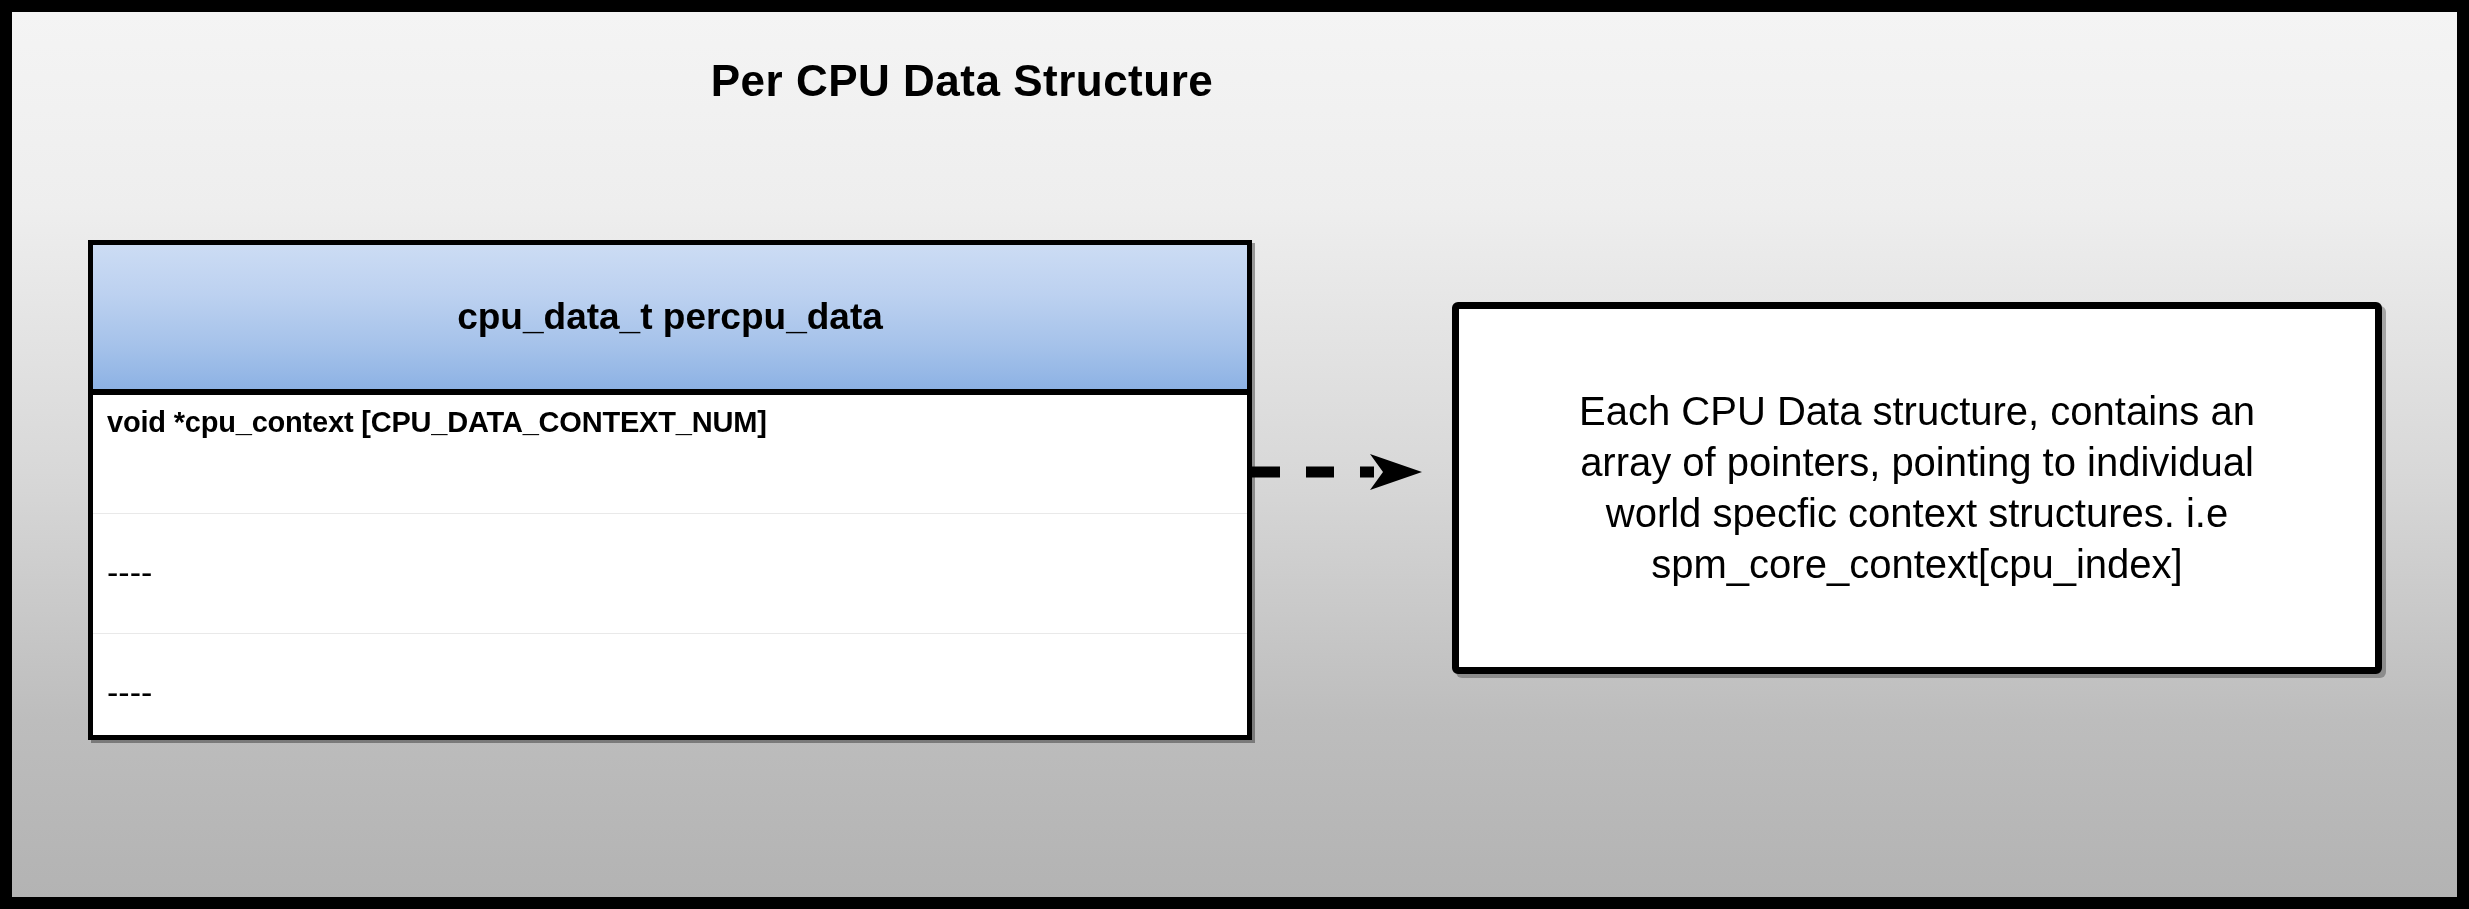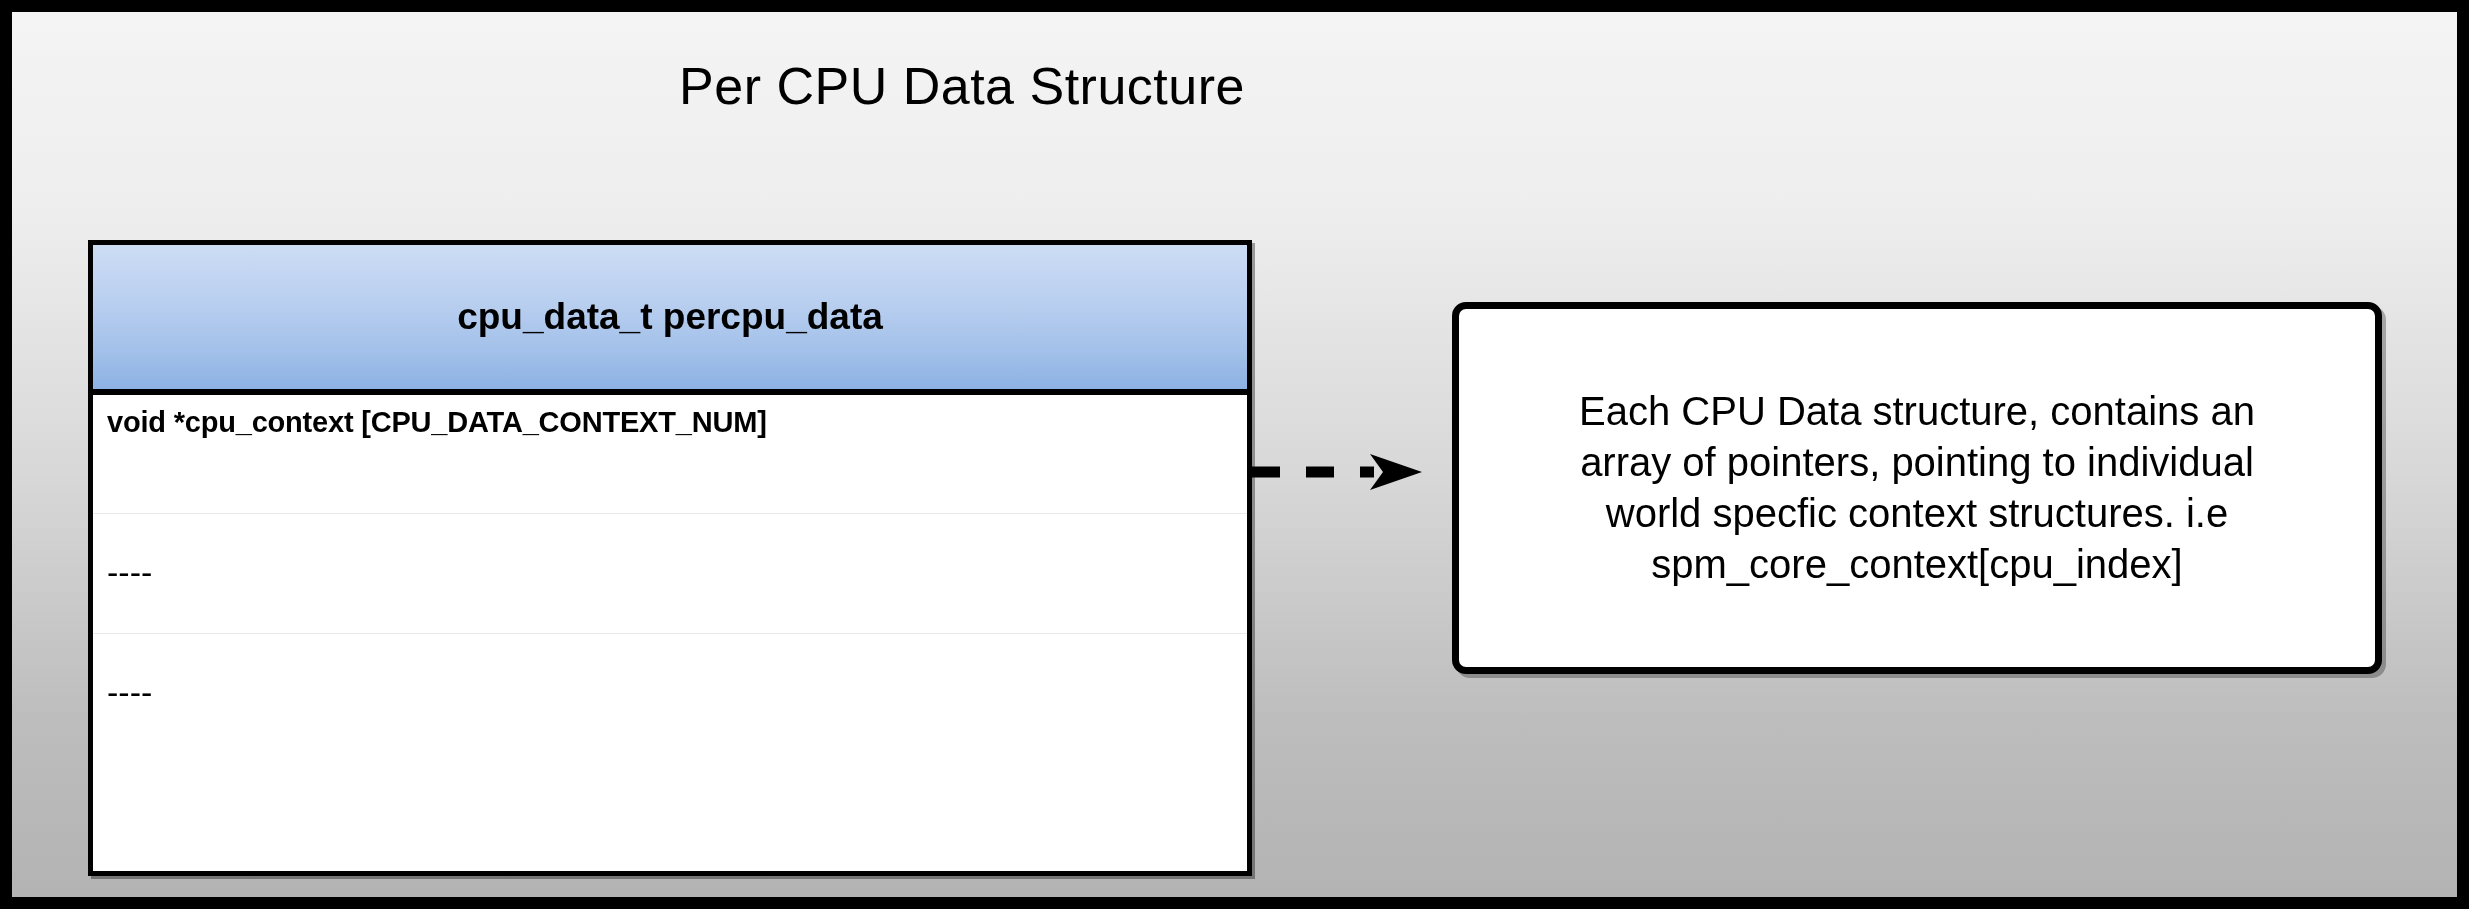--- a/index.html
+++ b/index.html
@@ -23,35 +23,35 @@
     overflow: hidden;
   }
 
   
   #diagram-title {
     position: absolute;
     left: 0;
     top: 44px;
     width: 1900px;
     text-align: center;
-    font-size: 52px;
-    font-weight: normal;
+    font-size: 44px;
+    font-weight: bold;
     font-stretch: condensed;
     color: #000000;
     letter-spacing: 0.5px;
     white-space: nowrap;
   }
 
   
   #struct-table {
     position: absolute;
     left: 76px;
     top: 228px;
     width: 1164px;
-    height: 636px;
+    height: 500px;
     box-sizing: border-box;
     border: 5px solid #000000;
     background: #ffffff;
     box-shadow: 3px 3px 0 rgba(0,0,0,0.35);
   }
   #struct-header {
     height: 150px;
     box-sizing: border-box;
     border-bottom: 6px solid #000000;
     background: linear-gradient(to bottom, #ccdcf4 0%, #bcd1f0 35%, #a5c2ea 70%, #8db2e4 100%);
@@ -105,21 +105,21 @@
 
   
   #callout-box {
     position: absolute;
     left: 1440px;
     top: 290px;
     width: 930px;
     height: 372px;
     box-sizing: border-box;
     border: 7px solid #000000;
-    border-radius: 14px;
+    border-radius: 6px;
     background: #ffffff;
     display: flex;
     flex-direction: column;
     align-items: center;
     justify-content: center;
     box-shadow: 4px 4px 0 rgba(0,0,0,0.28);
   }
   #callout-box .callout-line {
     font-size: 40px;
     font-stretch: condensed;

